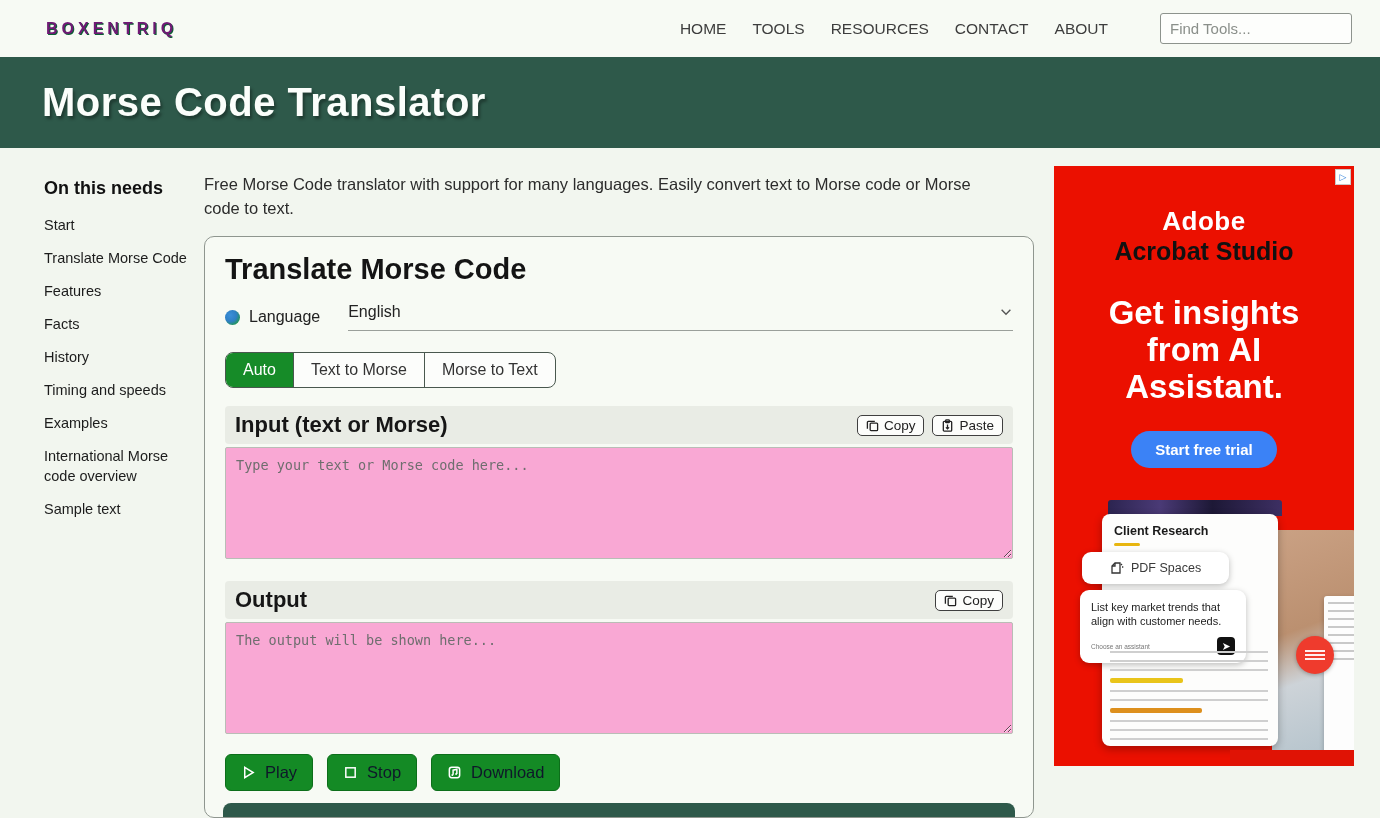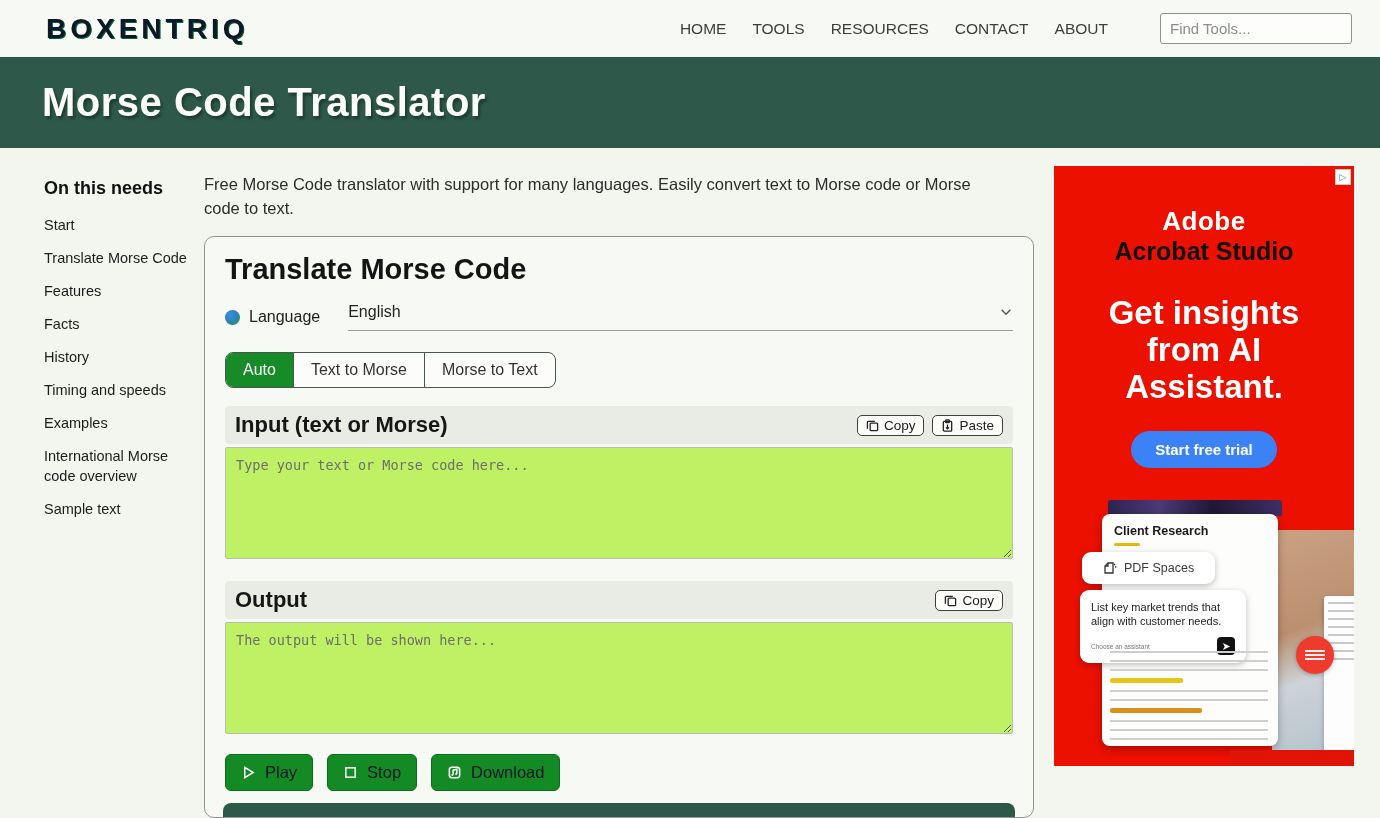--- a/index.html
+++ b/index.html
@@ -1,21 +1,21 @@
 <!DOCTYPE html>
 <html><head>
 <meta charset="utf-8">
 <style>
   * { margin:0; padding:0; box-sizing:border-box; }
   html,body { width:1380px; height:818px; overflow:hidden; }
   body { font-family:"Liberation Sans", sans-serif; background:#f2f6ef; position:relative; }
 
   
   .topnav { height:57px; background:#f7faf4; display:flex; align-items:center; padding:0 28px 0 46px; }
-  .logo { font-size:28px; font-weight:800; letter-spacing:4px; color:#0f172a; text-shadow:1px 1px 0 #0b5e33; }
+  .logo { font-size:16px; font-weight:800; letter-spacing:4px; color:#701a75; text-shadow:1px 1px 0 #0b5e33; }
   .navlinks { margin-left:auto; display:flex; align-items:center; gap:26px; }
   .navlink { font-size:15.5px; color:#3d3d3d; cursor:pointer; }
   .nav-search { margin-left:26px; width:192px; height:31px; border:1px solid #8d938d; border-radius:3px; background:#fdfefc; font-size:15px; color:#555; padding:0 9px; font-family:"Liberation Sans",sans-serif; }
   .nav-search::placeholder { color:#8a8f8a; }
 
   
   .hero { height:91px; background:#2e594a; display:flex; align-items:center; padding-left:42px; }
   .hero h1 { color:#fbfefb; font-size:40px; font-weight:bold; letter-spacing:0.5px; text-shadow:2px 3px 3px rgba(0,0,0,0.35); }
 
   
@@ -40,21 +40,21 @@
   .tab { padding:8px 17px; font-size:16px; color:#333; cursor:pointer; border-left:1px solid #49584e; }
   .tab:first-child { border-left:none; }
   .tab.active { background:#168b28; color:#fff; }
 
   .sec-head { margin-top:18px; background:#e9ece5; border-radius:4px; padding:6px 10px; display:flex; align-items:center; justify-content:space-between; }
   .sec-title { font-size:22px; font-weight:bold; color:#161616; }
   .mini-btns { display:flex; gap:8px; }
   .mini-btn { display:inline-flex; align-items:center; gap:5px; background:#fcfdfb; border:1.5px solid #3f3f3f; border-radius:5px; padding:2px 8px; font-size:13.5px; color:#222; cursor:pointer; }
   .mini-btn svg { width:13px; height:13px; stroke:#222; fill:none; stroke-width:1.4; }
 
-  textarea.io { width:100%; height:112px; margin-top:3px; border:1px solid #b9bdb6; border-radius:2px; background:#bef264; font-family:"DejaVu Sans Mono", monospace; font-size:13.5px; color:#444; padding:9px 10px; resize:vertical; }
+  textarea.io { width:100%; height:112px; margin-top:3px; border:1px solid #b9bdb6; border-radius:2px; background:#f9a8d4; font-family:"DejaVu Sans Mono", monospace; font-size:13.5px; color:#444; padding:9px 10px; resize:vertical; }
   textarea.io::placeholder { color:#6e6e6e; }
 
   .actions { margin-top:16px; display:flex; gap:14px; }
   .act-btn { display:inline-flex; align-items:center; gap:9px; background:#148a25; border:1px solid #0c6e1a; border-radius:6px; color:#0f172a; font-size:16.5px; padding:8px 15px; cursor:pointer; }
   .act-btn svg { width:15px; height:15px; stroke:#fff; fill:none; stroke-width:1.6; }
 
   .morse-bar { position:absolute; left:18px; top:566px; width:calc(100% - 36px); height:30px; background:#2e594a; border-radius:8px 8px 0 0; }
 
   
   .ad { position:absolute; left:1054px; top:166px; width:300px; height:600px; background:#eb1000; overflow:hidden; }
@@ -65,21 +65,21 @@
   .ad-cta { display:block; margin:26px auto 0; background:#3b82f6; color:#fff; border:none; border-radius:20px; font-size:15px; font-weight:bold; padding:10px 24px; cursor:pointer; font-family:"Liberation Sans",sans-serif; }
 
   .mock { position:absolute; left:8px; top:322px; width:300px; height:278px; }
   .mock-photo { position:absolute; left:210px; top:42px; width:86px; height:240px; border-radius:6px; background:linear-gradient(160deg,#caa184 0%, #bb9070 40%, #cdd3d8 60%, #aebfc9 100%); }
   .mock-doc { position:absolute; left:262px; top:108px; width:38px; height:170px; background:#fdfdfd; border-radius:3px; box-shadow:0 2px 5px rgba(0,0,0,0.25); }
   .mock-doc i { display:block; height:2px; background:#c9c9c9; margin:6px 4px 0; }
   .mock-strip { position:absolute; left:46px; top:12px; width:174px; height:16px; background:linear-gradient(90deg,#2c2450,#4a3a76 30%,#1d1836 60%,#3d2f63); border-radius:3px 3px 0 0; }
   .mock-card { position:absolute; left:40px; top:26px; width:176px; height:232px; background:#fdfdfc; border-radius:8px; box-shadow:0 3px 8px rgba(0,0,0,0.3); padding:10px 12px; }
   .mock-card-title { font-size:12.5px; font-weight:bold; color:#1a1a1a; }
   .mock-underline { width:26px; height:3px; background:#e8b610; margin-top:5px; border-radius:2px; }
-  .chip { position:absolute; left:-20px; top:38px; background:#fff; border-radius:9px; box-shadow:0 2px 6px rgba(0,0,0,0.25); display:flex; gap:7px; padding:9px 21px; }
+  .chip { position:absolute; left:-20px; top:38px; background:#fff; border-radius:9px; box-shadow:0 2px 6px rgba(0,0,0,0.25); display:flex; gap:7px; padding:9px 28px; }
   .chip-label { font-size:12.5px; color:#3a3a3a; }
   .chip svg { width:14px; height:14px; stroke:#333; fill:none; stroke-width:1.3; }
   .prompt-card { position:absolute; left:-22px; top:76px; width:166px; background:#fff; border-radius:9px; box-shadow:0 2px 6px rgba(0,0,0,0.25); padding:10px 11px 8px; }
   .prompt-text { font-size:11px; line-height:14px; color:#222; }
   .prompt-foot { display:flex; align-items:center; justify-content:space-between; margin-top:9px; }
   .assist { font-size:6.5px; color:#777; }
   .send-btn { width:18px; height:18px; background:#111; border-radius:4px; display:flex; align-items:center; justify-content:center; cursor:pointer; }
   .send-btn svg { width:9px; height:9px; fill:#fff; }
   .doc-lines { position:absolute; left:8px; right:10px; top:130px; }
   .doc-lines i { display:block; height:2px; background:#cfcfcf; margin-top:7px; }

